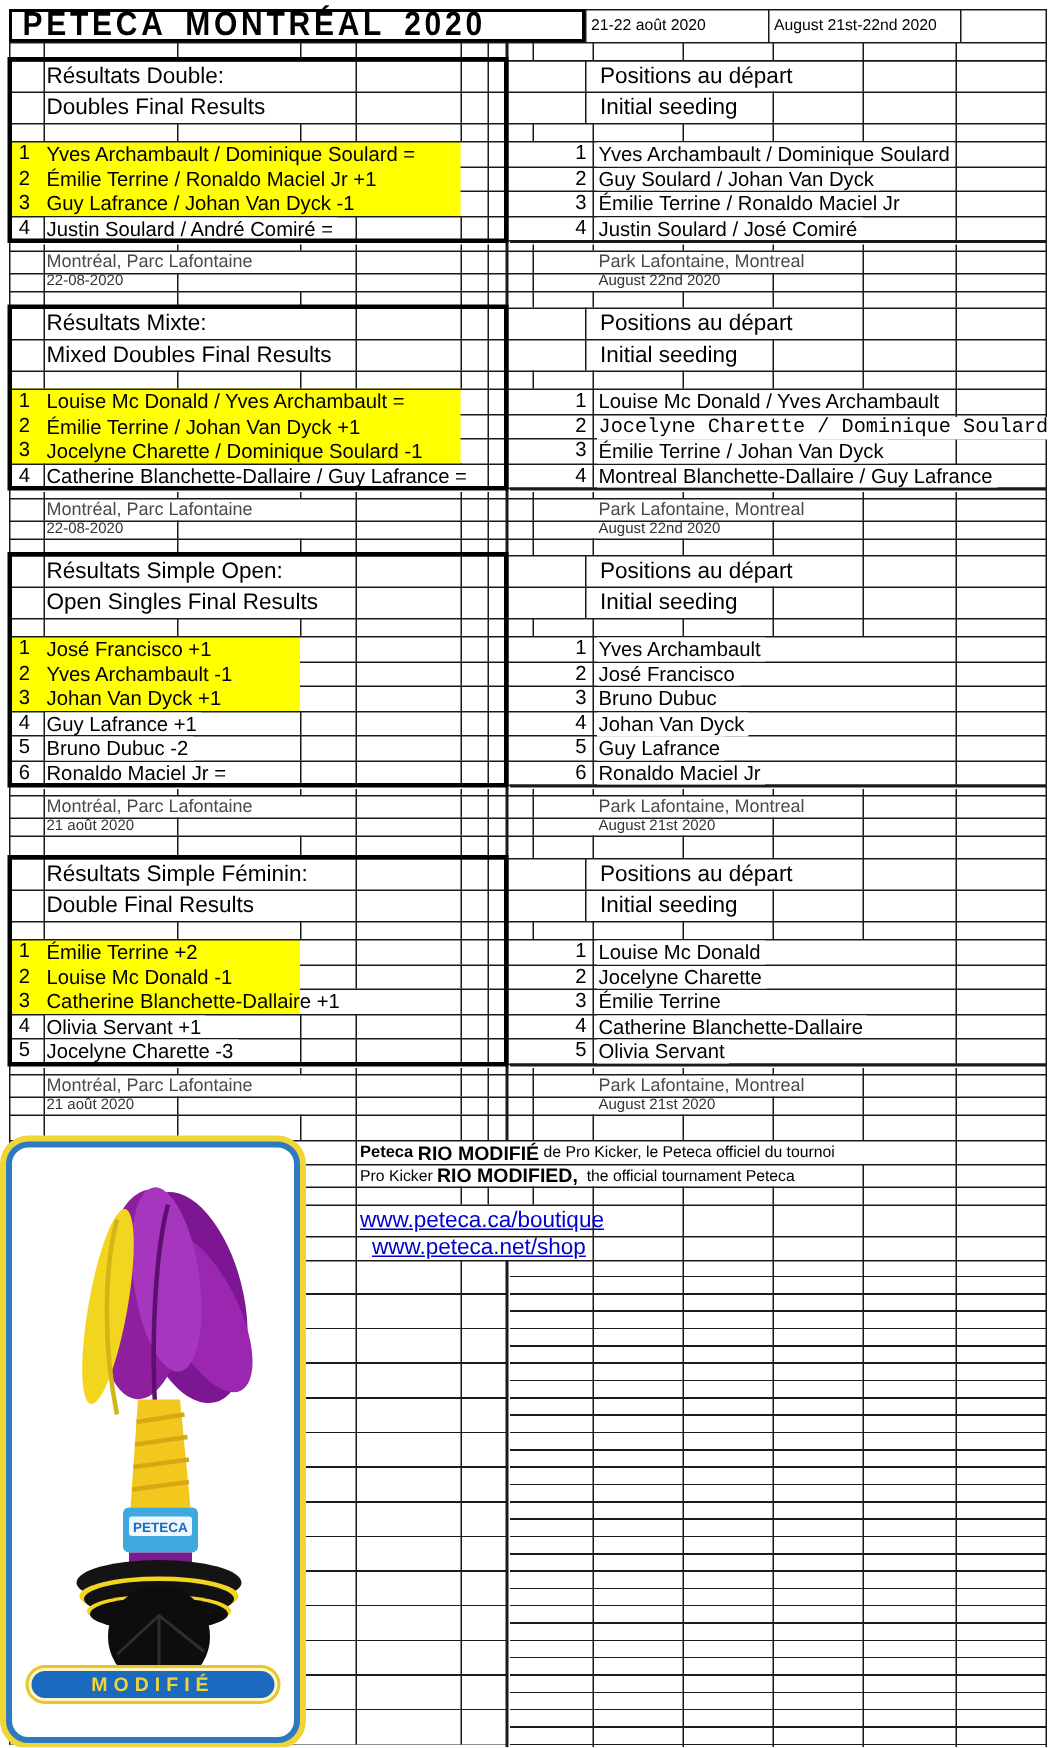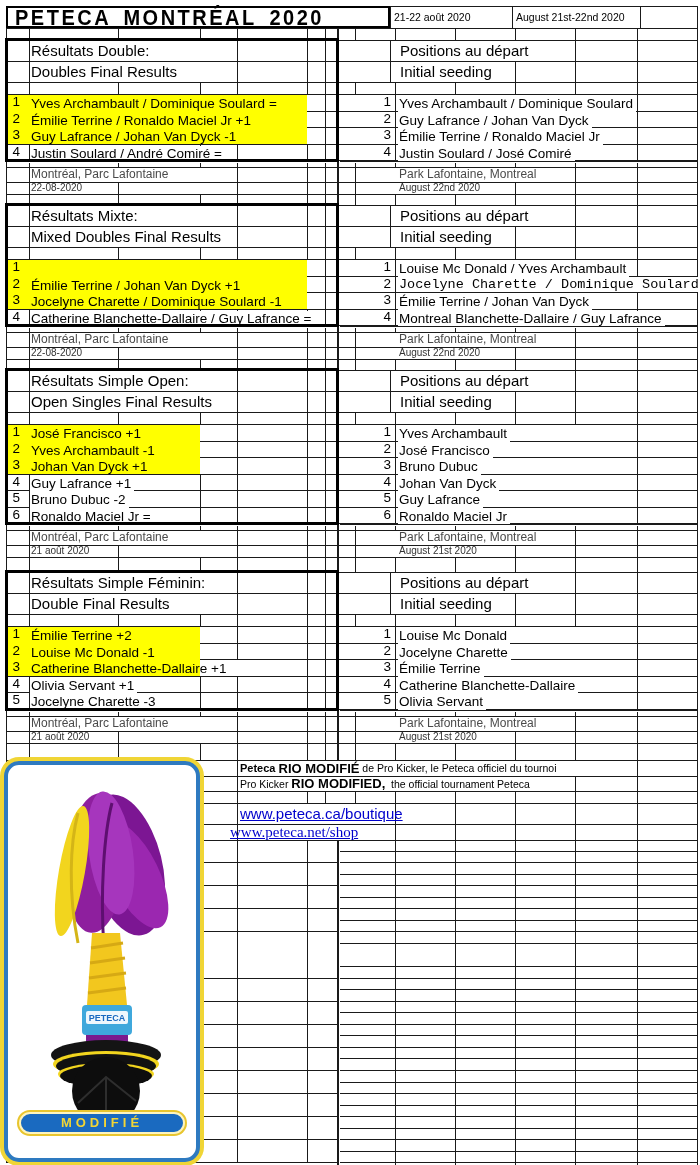--- a/index.html
+++ b/index.html
@@ -109,21 +109,21 @@
     <div class="abs ln" style="left: 307px; top: 110.5px; width: 33px; height: 1px;"></div>
     <div class="abs ln" style="left: 325px; top: 94px; width: 1px; height: 16.5px;"></div>
     <div class="abs t rank ra" style="left: 356px; top: 94px; height: 16.5px; line-height: 16.5px; width: 35px;">1</div>
     <div class="abs nwrap" style="left: 398px; top: 95px; height: 15.5px; line-height: 15.5px;"><span class="nm wbg">Yves Archambault / Dominique Soulard</span></div>
     <div class="abs ln" style="left: 340px; top: 110.5px; width: 358px; height: 1px;"></div>
     <div class="abs t rank ra" style="left: 2px; top: 110.5px; height: 16.5px; line-height: 16.5px; width: 18px;">2</div>
     <div class="abs nwrap" style="left: 30px; top: 111.5px; height: 15.5px; line-height: 15.5px;"><span class="nm">Émilie Terrine / Ronaldo Maciel Jr +1</span></div>
     <div class="abs ln" style="left: 307px; top: 127px; width: 33px; height: 1px;"></div>
     <div class="abs ln" style="left: 325px; top: 110.5px; width: 1px; height: 16.5px;"></div>
     <div class="abs t rank ra" style="left: 356px; top: 110.5px; height: 16.5px; line-height: 16.5px; width: 35px;">2</div>
-    <div class="abs nwrap" style="left: 398px; top: 111.5px; height: 15.5px; line-height: 15.5px;"><span class="nm wbg">Guy Lafrance / Johan Van Dyck</span></div>
+    <div class="abs nwrap" style="left: 398px; top: 111.5px; height: 15.5px; line-height: 15.5px;"><span class="nm wbg">Guy Soulard / Johan Van Dyck</span></div>
     <div class="abs ln" style="left: 340px; top: 127px; width: 358px; height: 1px;"></div>
     <div class="abs t rank ra" style="left: 2px; top: 127px; height: 16.5px; line-height: 16.5px; width: 18px;">3</div>
     <div class="abs nwrap" style="left: 30px; top: 128px; height: 15.5px; line-height: 15.5px;"><span class="nm">Guy Lafrance / Johan Van Dyck -1</span></div>
     <div class="abs ln" style="left: 6px; top: 143.5px; width: 334px; height: 1px;"></div>
     <div class="abs ln" style="left: 325px; top: 127px; width: 1px; height: 16.5px;"></div>
     <div class="abs t rank ra" style="left: 356px; top: 127px; height: 16.5px; line-height: 16.5px; width: 35px;">3</div>
     <div class="abs nwrap" style="left: 398px; top: 128px; height: 15.5px; line-height: 15.5px;"><span class="nm wbg">Émilie Terrine / Ronaldo Maciel Jr</span></div>
     <div class="abs ln" style="left: 340px; top: 143.5px; width: 358px; height: 1px;"></div>
     <div class="abs t rank ra" style="left: 2px; top: 143.5px; height: 16.5px; line-height: 16.5px; width: 18px;">4</div>
     <div class="abs nwrap" style="left: 30px; top: 144.5px; height: 15.5px; line-height: 15.5px;"><span class="nm wbg">Justin Soulard / André Comiré =</span></div>
@@ -213,20 +213,21 @@
     <div class="abs ln" style="left: 307px; top: 247px; width: 1px; height: 12px;"></div>
     <div class="abs ln" style="left: 325px; top: 247px; width: 1px; height: 12px;"></div>
     <div class="abs ln" style="left: 355px; top: 247px; width: 1px; height: 12px;"></div>
     <div class="abs ln" style="left: 395px; top: 247px; width: 1px; height: 12px;"></div>
     <div class="abs ln" style="left: 455px; top: 247px; width: 1px; height: 12px;"></div>
     <div class="abs ln" style="left: 515px; top: 247px; width: 1px; height: 12px;"></div>
     <div class="abs ln" style="left: 575px; top: 247px; width: 1px; height: 12px;"></div>
     <div class="abs ln" style="left: 637px; top: 247px; width: 1px; height: 12px;"></div>
     <div class="abs yellow" style="left: 7px; top: 259px; width: 300px; height: 49.5px; background: rgb(255, 255, 0);"></div>
     <div class="abs t rank ra" style="left: 2px; top: 259px; height: 16.5px; line-height: 16.5px; width: 18px;">1</div>
+    <div class="abs nwrap" style="left: 30px; top: 260px; height: 15.5px; line-height: 15.5px;"><span class="nm">Louise Mc Donald / Yves Archambault =</span></div>
     <div class="abs ln" style="left: 307px; top: 275.5px; width: 33px; height: 1px;"></div>
     <div class="abs ln" style="left: 325px; top: 259px; width: 1px; height: 16.5px;"></div>
     <div class="abs t rank ra" style="left: 356px; top: 259px; height: 16.5px; line-height: 16.5px; width: 35px;">1</div>
     <div class="abs nwrap" style="left: 398px; top: 260px; height: 15.5px; line-height: 15.5px;"><span class="nm wbg">Louise Mc Donald / Yves Archambault</span></div>
     <div class="abs ln" style="left: 340px; top: 275.5px; width: 358px; height: 1px;"></div>
     <div class="abs t rank ra" style="left: 2px; top: 275.5px; height: 16.5px; line-height: 16.5px; width: 18px;">2</div>
     <div class="abs nwrap" style="left: 30px; top: 276.5px; height: 15.5px; line-height: 15.5px;"><span class="nm">Émilie Terrine / Johan Van Dyck +1</span></div>
     <div class="abs ln" style="left: 307px; top: 292px; width: 33px; height: 1px;"></div>
     <div class="abs ln" style="left: 325px; top: 275.5px; width: 1px; height: 16.5px;"></div>
     <div class="abs t rank ra" style="left: 356px; top: 275.5px; height: 16.5px; line-height: 16.5px; width: 35px;">2</div>
@@ -596,21 +597,21 @@
     <div class="abs ln" style="left: 637px; top: 791px; width: 1px; height: 12px;"></div>
     <div class="abs ln" style="left: 6px; top: 803px; width: 692px; height: 1px;"></div>
     <a class="abs t link" href="#" style="left: 240px; top: 803px; height: 21px; line-height: 21px;">www.peteca.ca/boutique</a>
     <div class="abs ln" style="left: 237px; top: 803px; width: 1px; height: 21px;"></div>
     <div class="abs ln" style="left: 395px; top: 803px; width: 1px; height: 21px;"></div>
     <div class="abs ln" style="left: 455px; top: 803px; width: 1px; height: 21px;"></div>
     <div class="abs ln" style="left: 515px; top: 803px; width: 1px; height: 21px;"></div>
     <div class="abs ln" style="left: 575px; top: 803px; width: 1px; height: 21px;"></div>
     <div class="abs ln" style="left: 637px; top: 803px; width: 1px; height: 21px;"></div>
     <div class="abs ln" style="left: 6px; top: 824px; width: 692px; height: 1px;"></div>
-    <a class="abs t link" href="#" style="left: 230px; top: 824px; height: 16px; line-height: 16px; font-family: Liberation Serif, serif;">www.peteca.net/shop</a>
+    <a class="abs t link" href="#" style="left: 248px; top: 824px; height: 16px; line-height: 16px;">www.peteca.net/shop</a>
     <div class="abs ln" style="left: 237px; top: 824px; width: 1px; height: 16px;"></div>
     <div class="abs ln" style="left: 395px; top: 824px; width: 1px; height: 16px;"></div>
     <div class="abs ln" style="left: 455px; top: 824px; width: 1px; height: 16px;"></div>
     <div class="abs ln" style="left: 515px; top: 824px; width: 1px; height: 16px;"></div>
     <div class="abs ln" style="left: 575px; top: 824px; width: 1px; height: 16px;"></div>
     <div class="abs ln" style="left: 637px; top: 824px; width: 1px; height: 16px;"></div>
     <div class="abs ln" style="left: 6px; top: 840px; width: 692px; height: 1px;"></div>
     <div class="abs ln" style="left: 395px; top: 840px; width: 1px; height: 325px;"></div>
     <div class="abs ln" style="left: 455px; top: 840px; width: 1px; height: 325px;"></div>
     <div class="abs ln" style="left: 515px; top: 840px; width: 1px; height: 325px;"></div>

